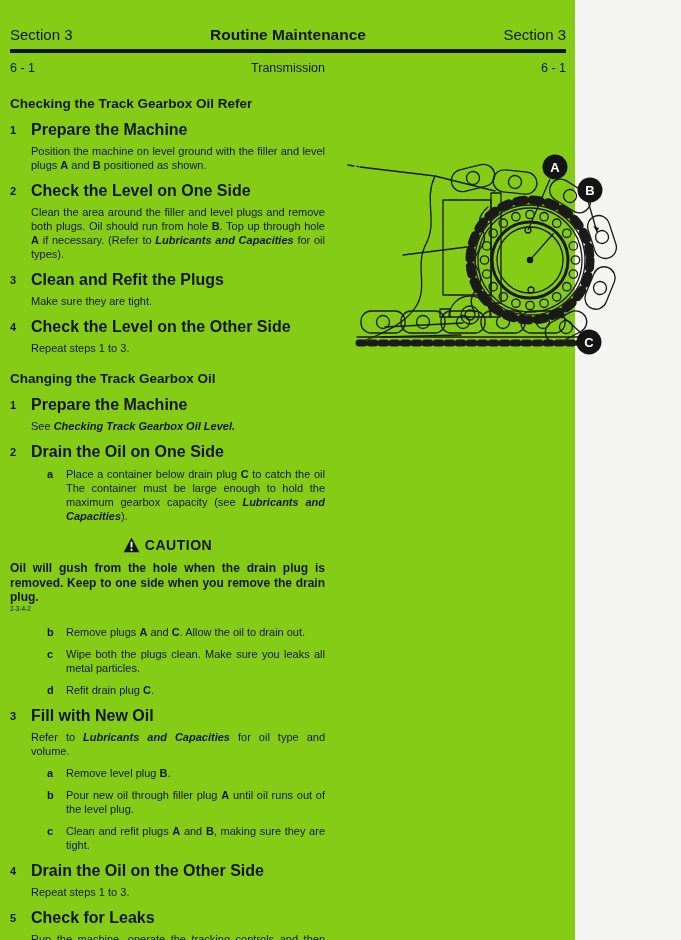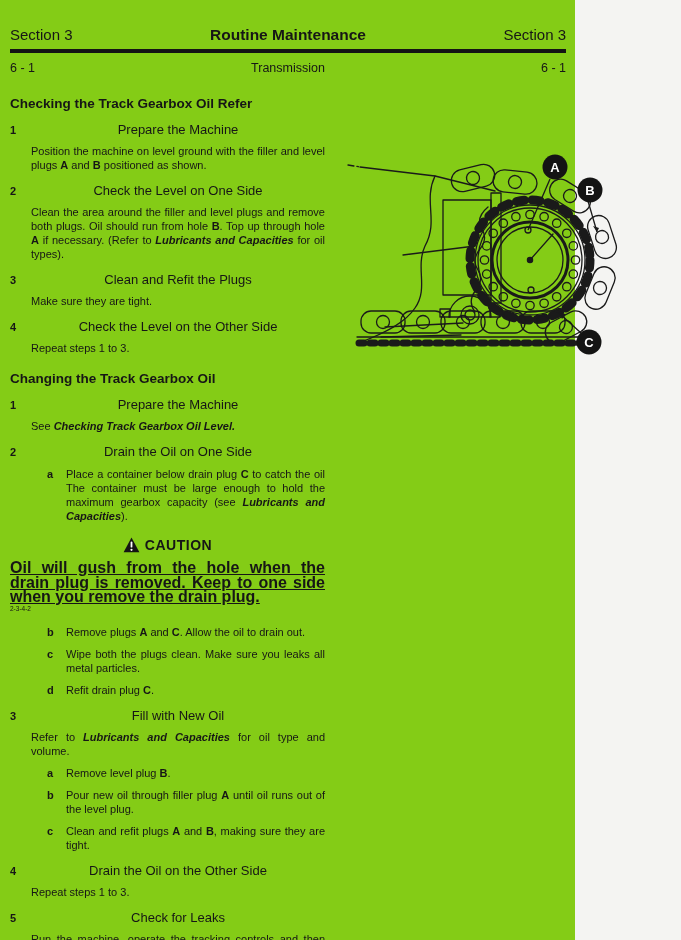--- a/index.html
+++ b/index.html
@@ -19,33 +19,33 @@
   .hdr-row2 .l, .hdr-row2 .r { width: 120px; }
   .hdr-row2 .r { text-align: right; }
 
   
   .col-left { position: absolute; left: 10px; top: 90px; width: 315px; }
   .sec-title { font-size: 13.5px; font-weight: bold; margin: 6px 0 2px 0; }
   .sec-title.second { margin-top: 16px; }
   .step { display: flex; margin-top: 12px; }
   .step .num { width: 21px; flex: none; font-size: 11px; font-weight: bold; line-height: 14px; }
   .step .body { flex: 1; min-width: 0; }
-  .step .title { font-size: 13px; font-weight: normal; line-height: 14px; text-align: center; }
+  .step .title { font-size: 16px; font-weight: bold; line-height: 14px; }
   p.para { font-size: 11px; line-height: 14px; text-align: justify; margin-top: 7px; }
   .sub { display: flex; margin: 8px 0 0 16px; }
   .sub .letter { width: 19px; flex: none; font-size: 11px; font-weight: bold; line-height: 14px; }
   .sub p.para { margin-top: 0; flex: 1; min-width: 0; }
   .b { font-weight: bold; }
   .i { font-style: italic; }
 
   
   .caution { margin-top: 14px; }
   .caution-head { display: flex; justify-content: center; align-items: center; gap: 5px; }
   .caution-head .word { font-size: 14px; font-weight: bold; letter-spacing: 0.5px; }
-  .caution-text { font-size: 16px; font-weight: bold; line-height: 14.5px; text-align: justify; margin-top: 8px; text-decoration: underline; }
+  .caution-text { font-size: 12px; font-weight: bold; line-height: 14.5px; text-align: justify; margin-top: 8px; }
   .caution-code { font-size: 6.5px; line-height: 8px; }
 
   
   .figure { position: absolute; left: 345px; top: 145px; width: 330px; height: 220px; }
   .figure svg { display: block; }
   .callout-letter { font-family: "Liberation Sans", sans-serif; font-size: 13px; font-weight: bold;
                     fill: #ffffff; text-anchor: middle; }
 </style>
 </head>
 <body>

